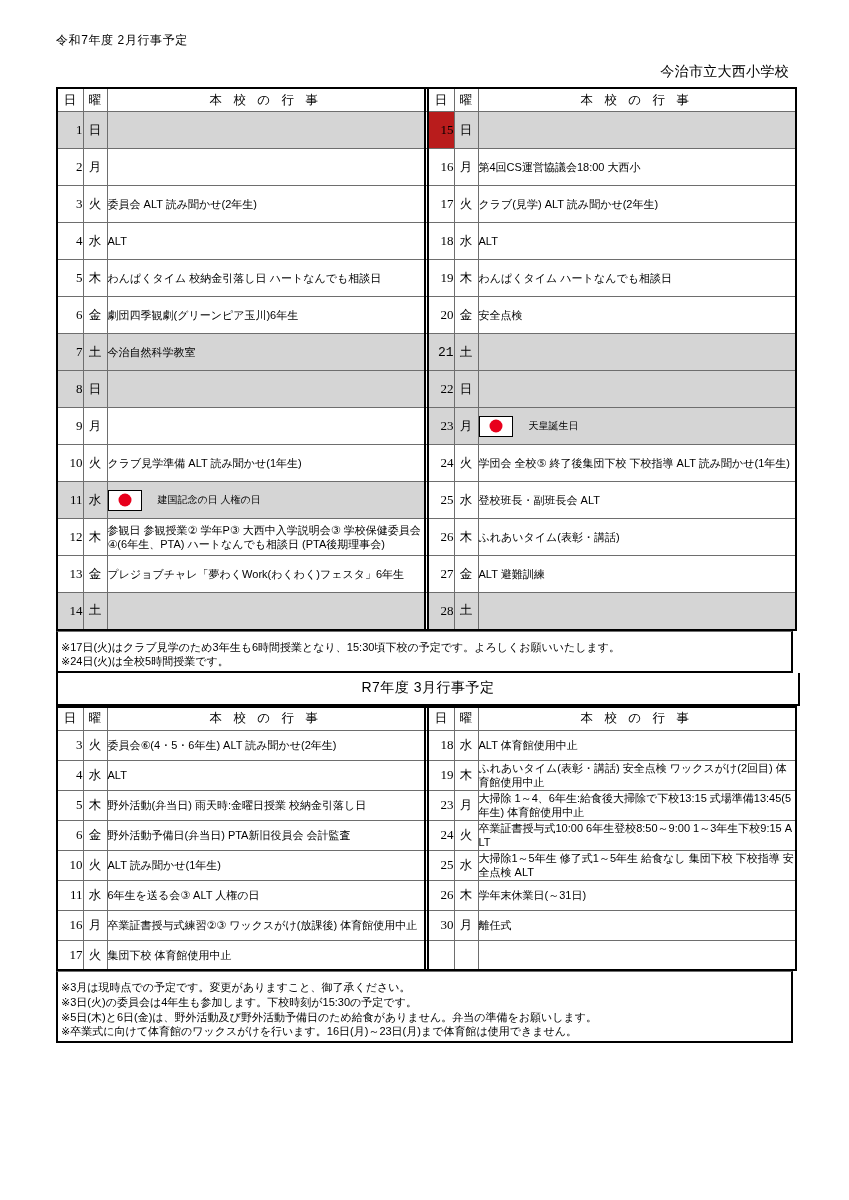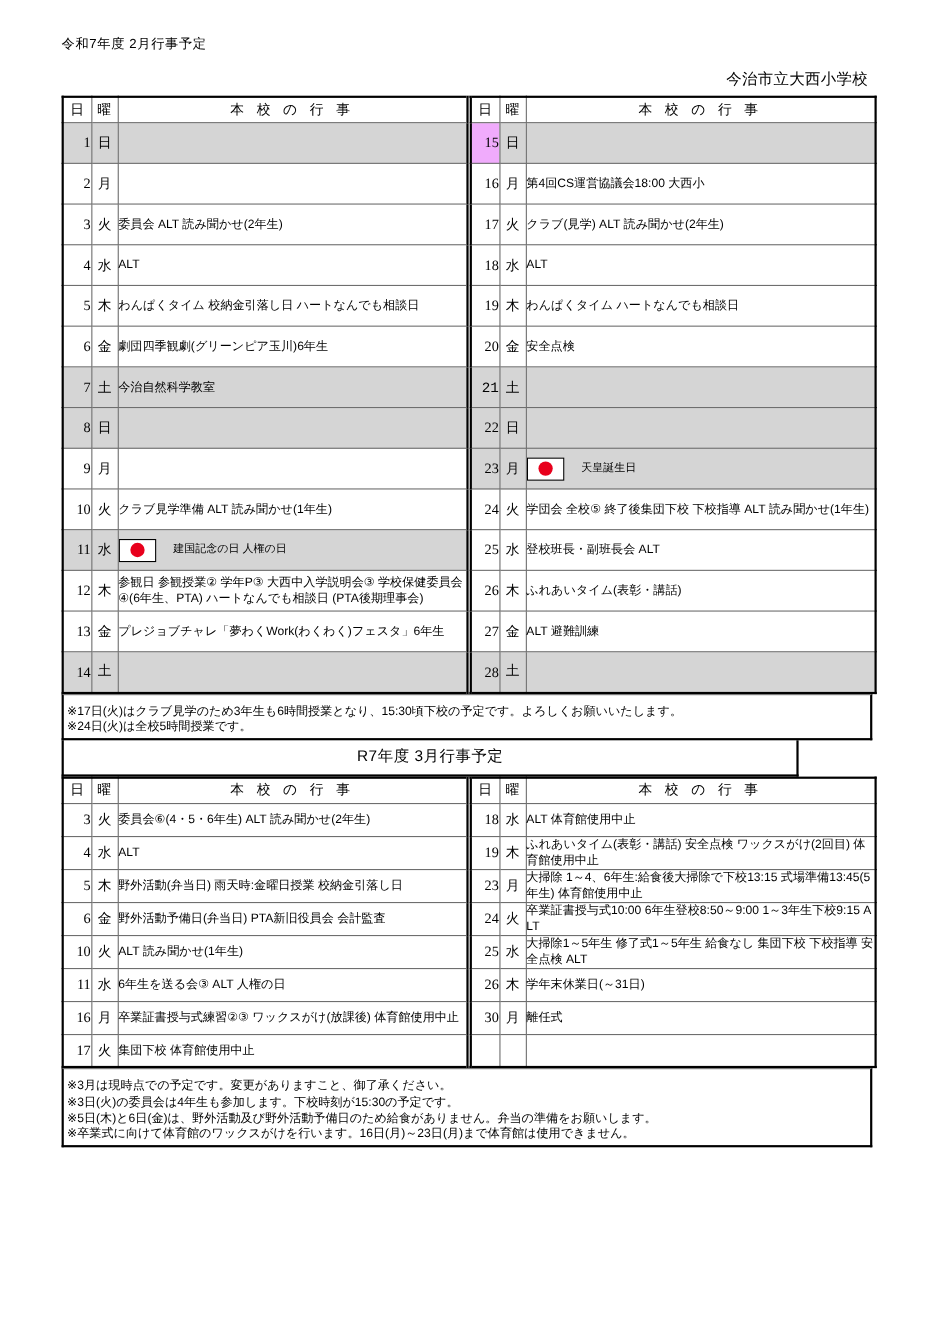--- a/index.html
+++ b/index.html
@@ -119,21 +119,21 @@
     padding: 8px 3px 2px 3px;
     font-family: "Liberation Sans", "DejaVu Sans", sans-serif;
     font-size: 11px;
     line-height: 1.33;
   }
   .notes div { white-space: nowrap; }
 
   .sec-title {
     border: 2px solid #000000;
     border-top: none;
-    width: 670px;
+    width: 744px;
     box-sizing: border-box;
     text-align: center;
     font-size: 14px;
     padding: 6px 0 7px 0;
     font-family: "Liberation Sans", "DejaVu Sans", sans-serif;
     letter-spacing: 0.5px;
   }
   table.cal.march tr.r { height: 30px; }
 </style>
 </head>
@@ -165,21 +165,21 @@
         <th class="hdr">曜</th>
         <th class="hdr hdr-ev">本 校 の 行 事</th>
       </tr>
     </thead>
     <tbody id="feb-body">
         <tr class="r" style="height: 37px;">
           <td class="day" style="background: rgb(213, 213, 213);">1</td>
           <td class="dow" style="background: rgb(213, 213, 213);">日</td>
           <td class="ev" style="background: rgb(213, 213, 213);"></td>
           <td class="vsep"></td>
-          <td class="day" style="background: #f0abfc;">15</td>
+          <td class="day" style="background: #b91c1c;">15</td>
           <td class="dow" style="background: rgb(213, 213, 213);">日</td>
           <td class="ev" style="background: rgb(213, 213, 213);"></td>
         </tr>
         <tr class="r" style="height: 37px;">
           <td class="day">2</td>
           <td class="dow">月</td>
           <td class="ev"></td>
           <td class="vsep"></td>
           <td class="day">16</td>
           <td class="dow">月</td>

